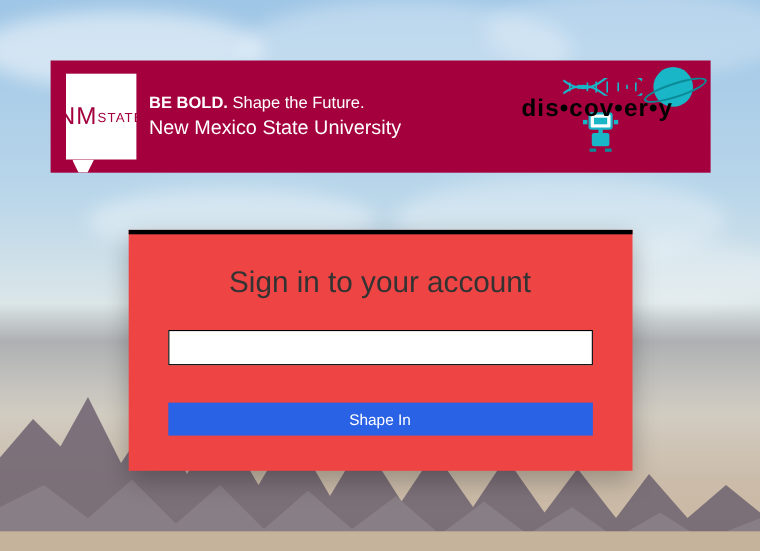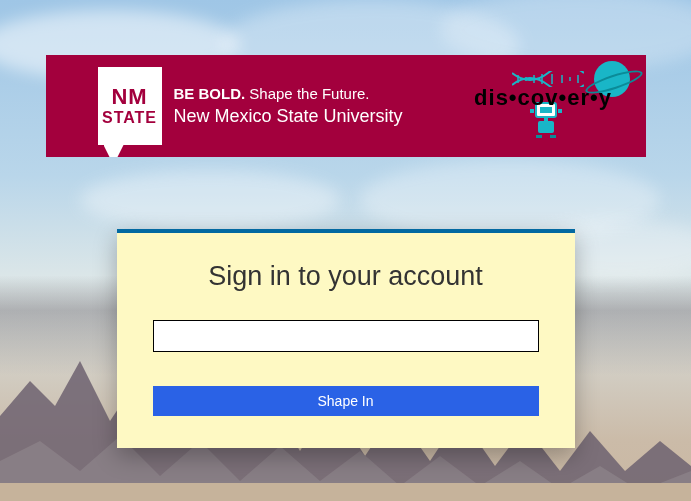--- a/index.html
+++ b/index.html
@@ -32,25 +32,25 @@
     color: #fff;
     position: relative;
     padding: 12px 14px 12px 14px;
     display: flex;
     align-items: center;
     gap: 12px;
     z-index: 5;
   }
   .nm-badge {
     width: 64px; height: 78px; background: #fff; color: #a3003d;
-    display: flex; flex-direction: column; align-items: center; justify-content: center;
-    font-weight: bold; position: relative; margin-left: 38px;
+    display: flex; flex-direction: row; align-items: center; justify-content: center;
+    font-weight: normal; position: relative;
   }
   .nm-badge .line1 { font-size: 22px; letter-spacing: 1px; line-height: 1; }
-  .nm-badge .line2 { font-size: 16px; letter-spacing: 1px; line-height: 1; margin-top: 2px; }
+  .nm-badge .line2 { font-size: 12px; letter-spacing: 1px; line-height: 1; margin-top: 2px; }
   .nm-badge::after{
     content:""; position:absolute; bottom:-12px; left:6px; width:20px; height:12px;
     background:#fff;
     clip-path: polygon(0 0, 100% 0, 70% 100%, 30% 100%);
   }
   .banner-text { display: flex; flex-direction: column; gap: 4px; }
   .tagline { font-size: 15px; }
   .tagline .bold { font-weight: 800; }
   .univ { font-size: 18px; font-weight: 400; }
 
@@ -74,22 +74,22 @@
   }
   .helix {
     position: absolute; right: 52px; top: 8px; width: 72px; height: 16px; z-index: 1;
   }
   .robot {
     position: absolute; right: 70px; bottom: -6px; width: 40px; height: 40px; z-index: 1;
   }
 
   
   .card {
-    width: 458px; margin: 72px auto 0 auto; background: #fef9c3;
-    border-top: 4px solid #0369a1;
+    width: 458px; margin: 52px auto 0 auto; background: #ef4444;
+    border-top: 4px solid #000000;
     box-shadow: 0 8px 22px rgba(0,0,0,0.28);
     padding: 24px 36px 32px 36px;
     position: relative; z-index: 6;
   }
   .card h1 {
     font-weight: 300; font-size: 27px; color: #333; text-align: center;
     margin: 4px 0 28px 0;
   }
   .label { font-size: 12px; color: #222; margin-bottom: 6px; }
   .field {

